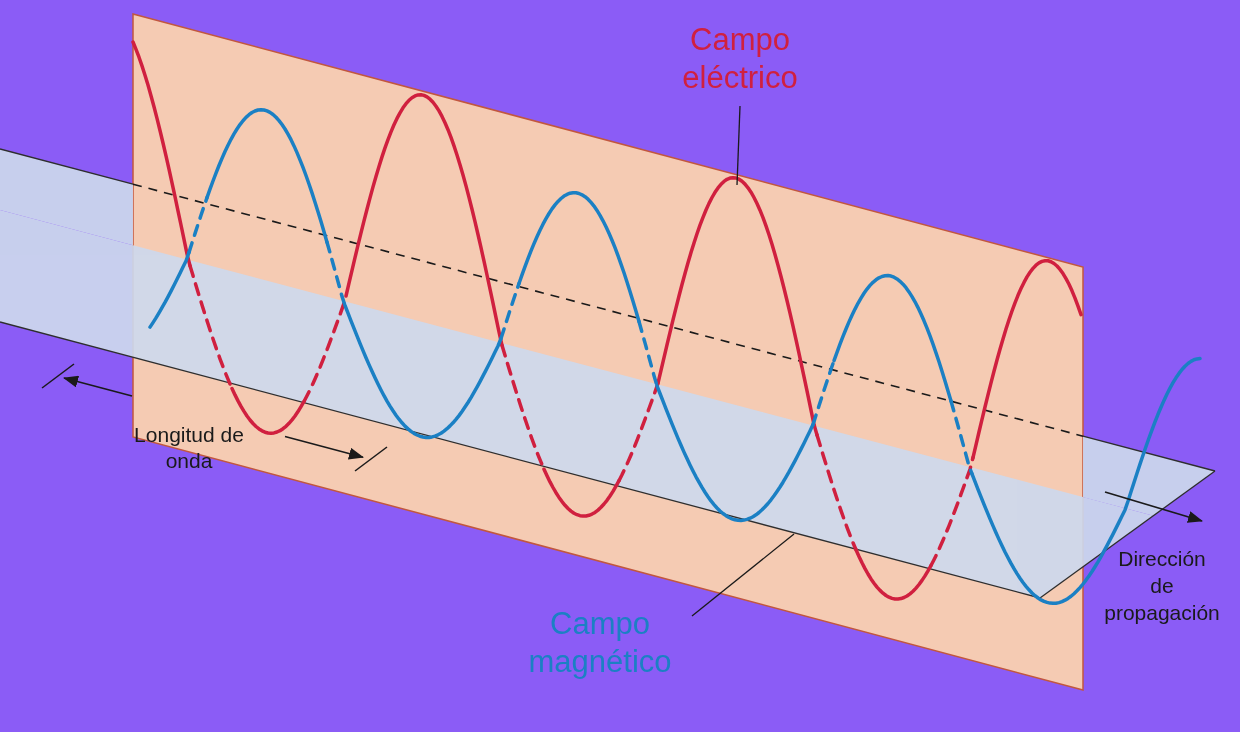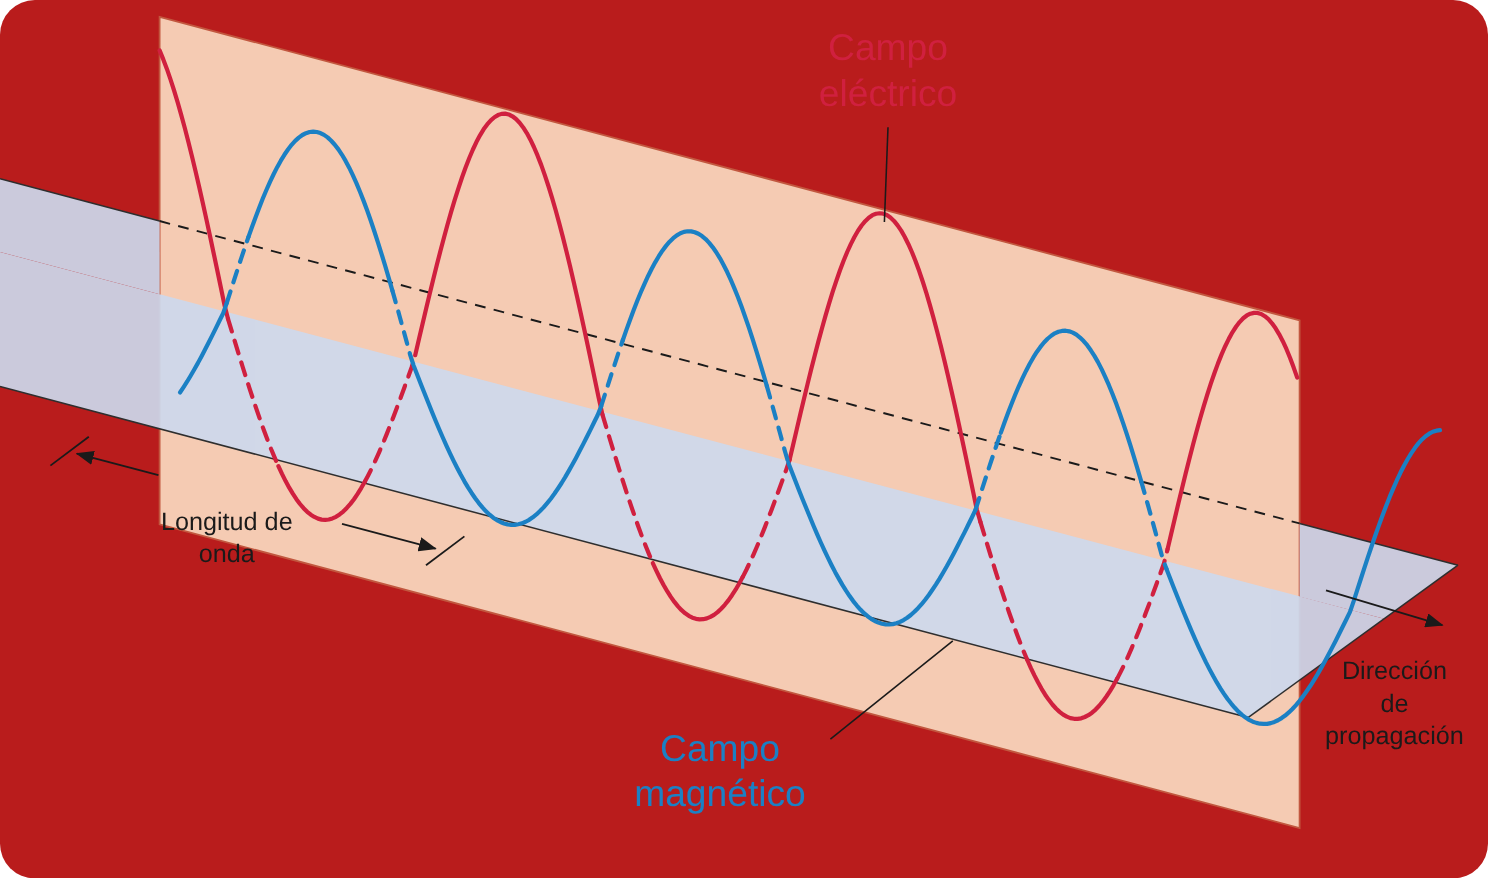--- a/index.html
+++ b/index.html
@@ -1,16 +1,16 @@
 <!DOCTYPE html>
 <html><head>
 <meta charset="utf-8">
 <style>
   html,body{margin:0;padding:0;background:#ffffff;}
-  #stage{position:relative;width:1240px;height:732px;background:#b91c1c;overflow:hidden;border-radius:29px;}
+  #stage{position:relative;width:1240px;height:732px;background:#8b5cf6;overflow:hidden;}
   svg{position:absolute;left:0;top:0;}
   text{font-family:"Liberation Sans",sans-serif;}
   .lbl-lg{font-size:31px;}
   .lbl-sm{font-size:21px;}
 </style>
 </head>
 <body>
 
 <div id="stage">
   <svg id="svg" width="1240" height="732" viewBox="0 0 1240 732">

